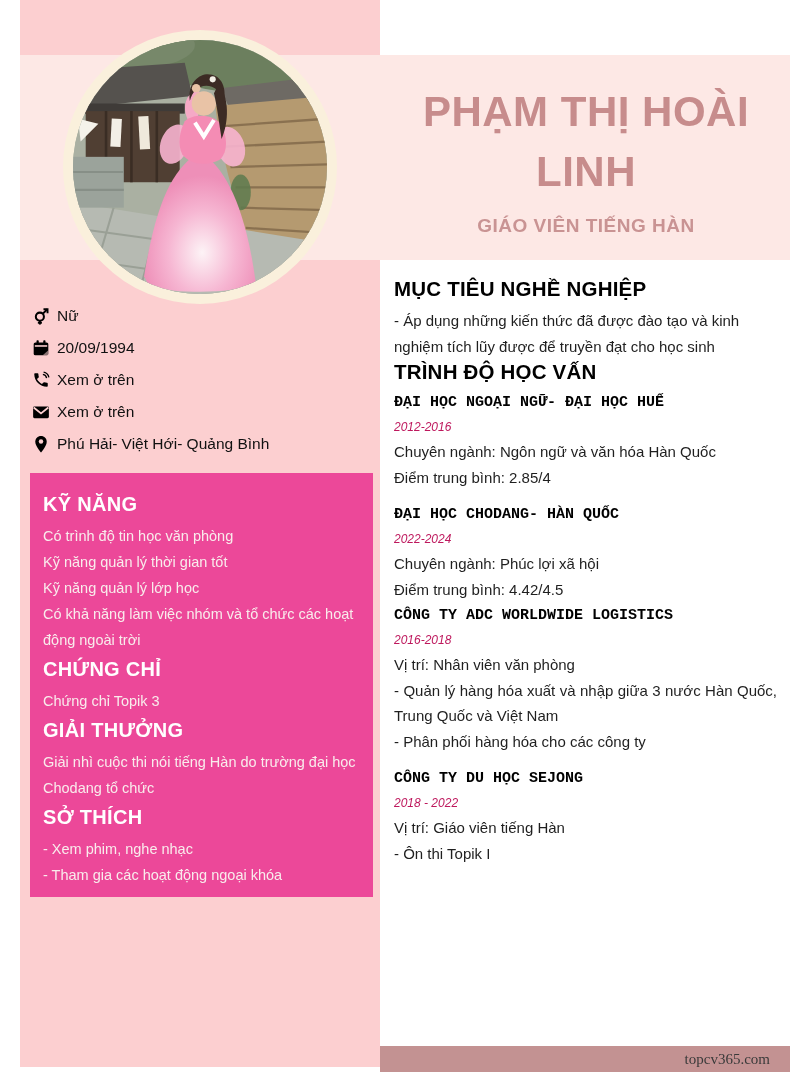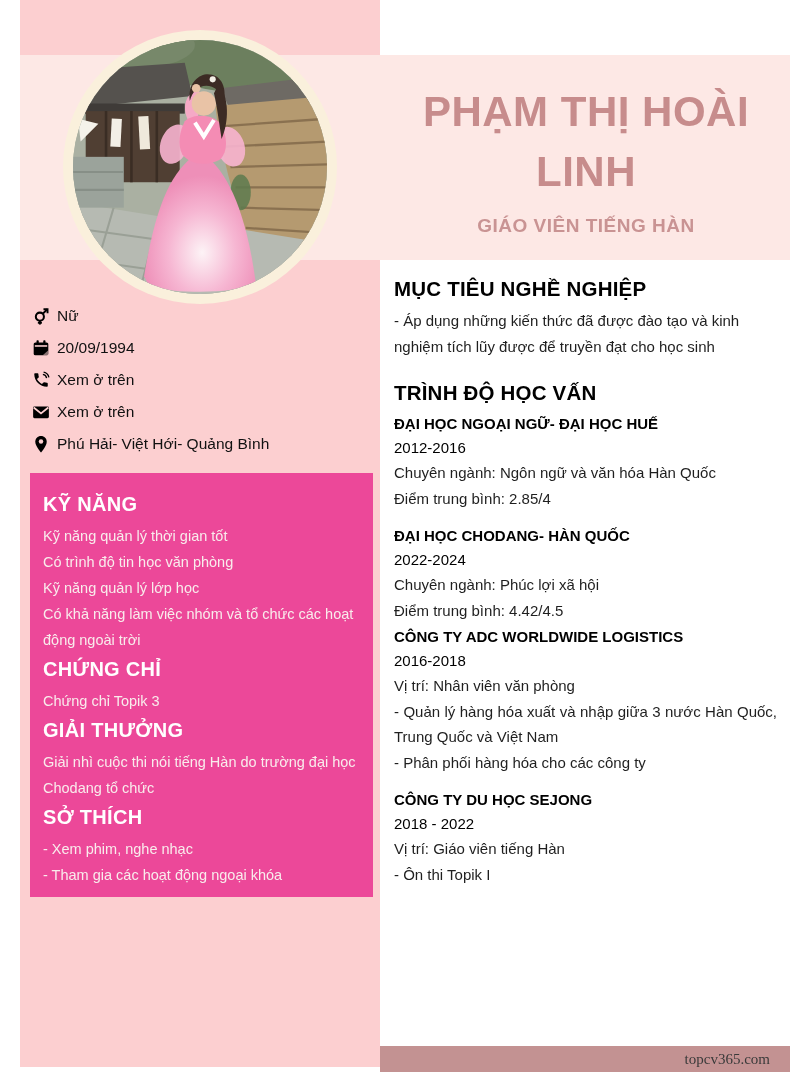--- a/index.html
+++ b/index.html
@@ -72,26 +72,26 @@
     letter-spacing:.5px;
   }
   
   .main{
     position:absolute;left:394px;top:277px;width:383px;
   }
   .section-title{
     margin:0 0 7px;font-size:20.5px;font-weight:700;color:#000;
     letter-spacing:.2px;
   }
-  .section-title.mt{margin-top:21px;}
+  .section-title.mt{}
   .body-text{margin:0;font-size:15px;line-height:26px;color:#1f1f1f;}
   .entry{margin-top:13px;}
   .entry.first{margin-top:2px;}
-  .org{font-size:15px;font-weight:700;color:#000;line-height:24px;}
-  .period{font-size:15px;color:#000000;line-height:24px;}
+  .org{font-size:15px;font-weight:700;color:#000;line-height:24px;font-family:Liberation Mono, monospace;}
+  .period{font-size:12px;font-style:italic;color:#be185d;line-height:24px;}
   .line{font-size:15px;line-height:25.5px;color:#1f1f1f;}
   .justify{text-align:justify;}
   
   .footer-bar{
     position:absolute;left:380px;right:0;top:1046px;height:26px;
     background:#c39292;display:flex;align-items:center;
     justify-content:flex-end;padding-right:20px;
     font-family:Liberation Serif, serif;
     font-size:15px;color:#3a3a3a;
   }
@@ -217,22 +217,22 @@
           <path d="M8 0.8 C5 0.8 2.9 3.1 2.9 6 C2.9 9.8 8 15.6 8 15.6 C8 15.6 13.1 9.8 13.1 6 C13.1 3.1 11 0.8 8 0.8 Z" fill="#000"></path>
           <circle cx="8" cy="5.8" r="2" fill="#fccfd0"></circle>
         </svg>
       </span>
       <span>Phú Hải- Việt Hới- Quảng Bình</span>
     </div>
   </div>
 
   <div class="skills-box">
     <h3>KỸ NĂNG</h3>
+    <p class="item">Có trình độ tin học văn phòng</p>
     <p class="item">Kỹ năng quản lý thời gian tốt</p>
-    <p class="item">Có trình độ tin học văn phòng</p>
     <p class="item">Kỹ năng quản lý lớp học</p>
     <p class="item">Có khả năng làm việc nhóm và tổ chức các hoạt động ngoài trời</p>
     <h3>CHỨNG CHỈ</h3>
     <p class="item">Chứng chỉ Topik 3</p>
     <h3>GIẢI THƯỞNG</h3>
     <p class="item">Giải nhì cuộc thi nói tiếng Hàn do trường đại học Chodang tổ chức</p>
     <h3>SỞ THÍCH</h3>
     <p class="item">- Xem phim, nghe nhạc</p>
     <p class="item">- Tham gia các hoạt động ngoại khóa</p>
   </div>

